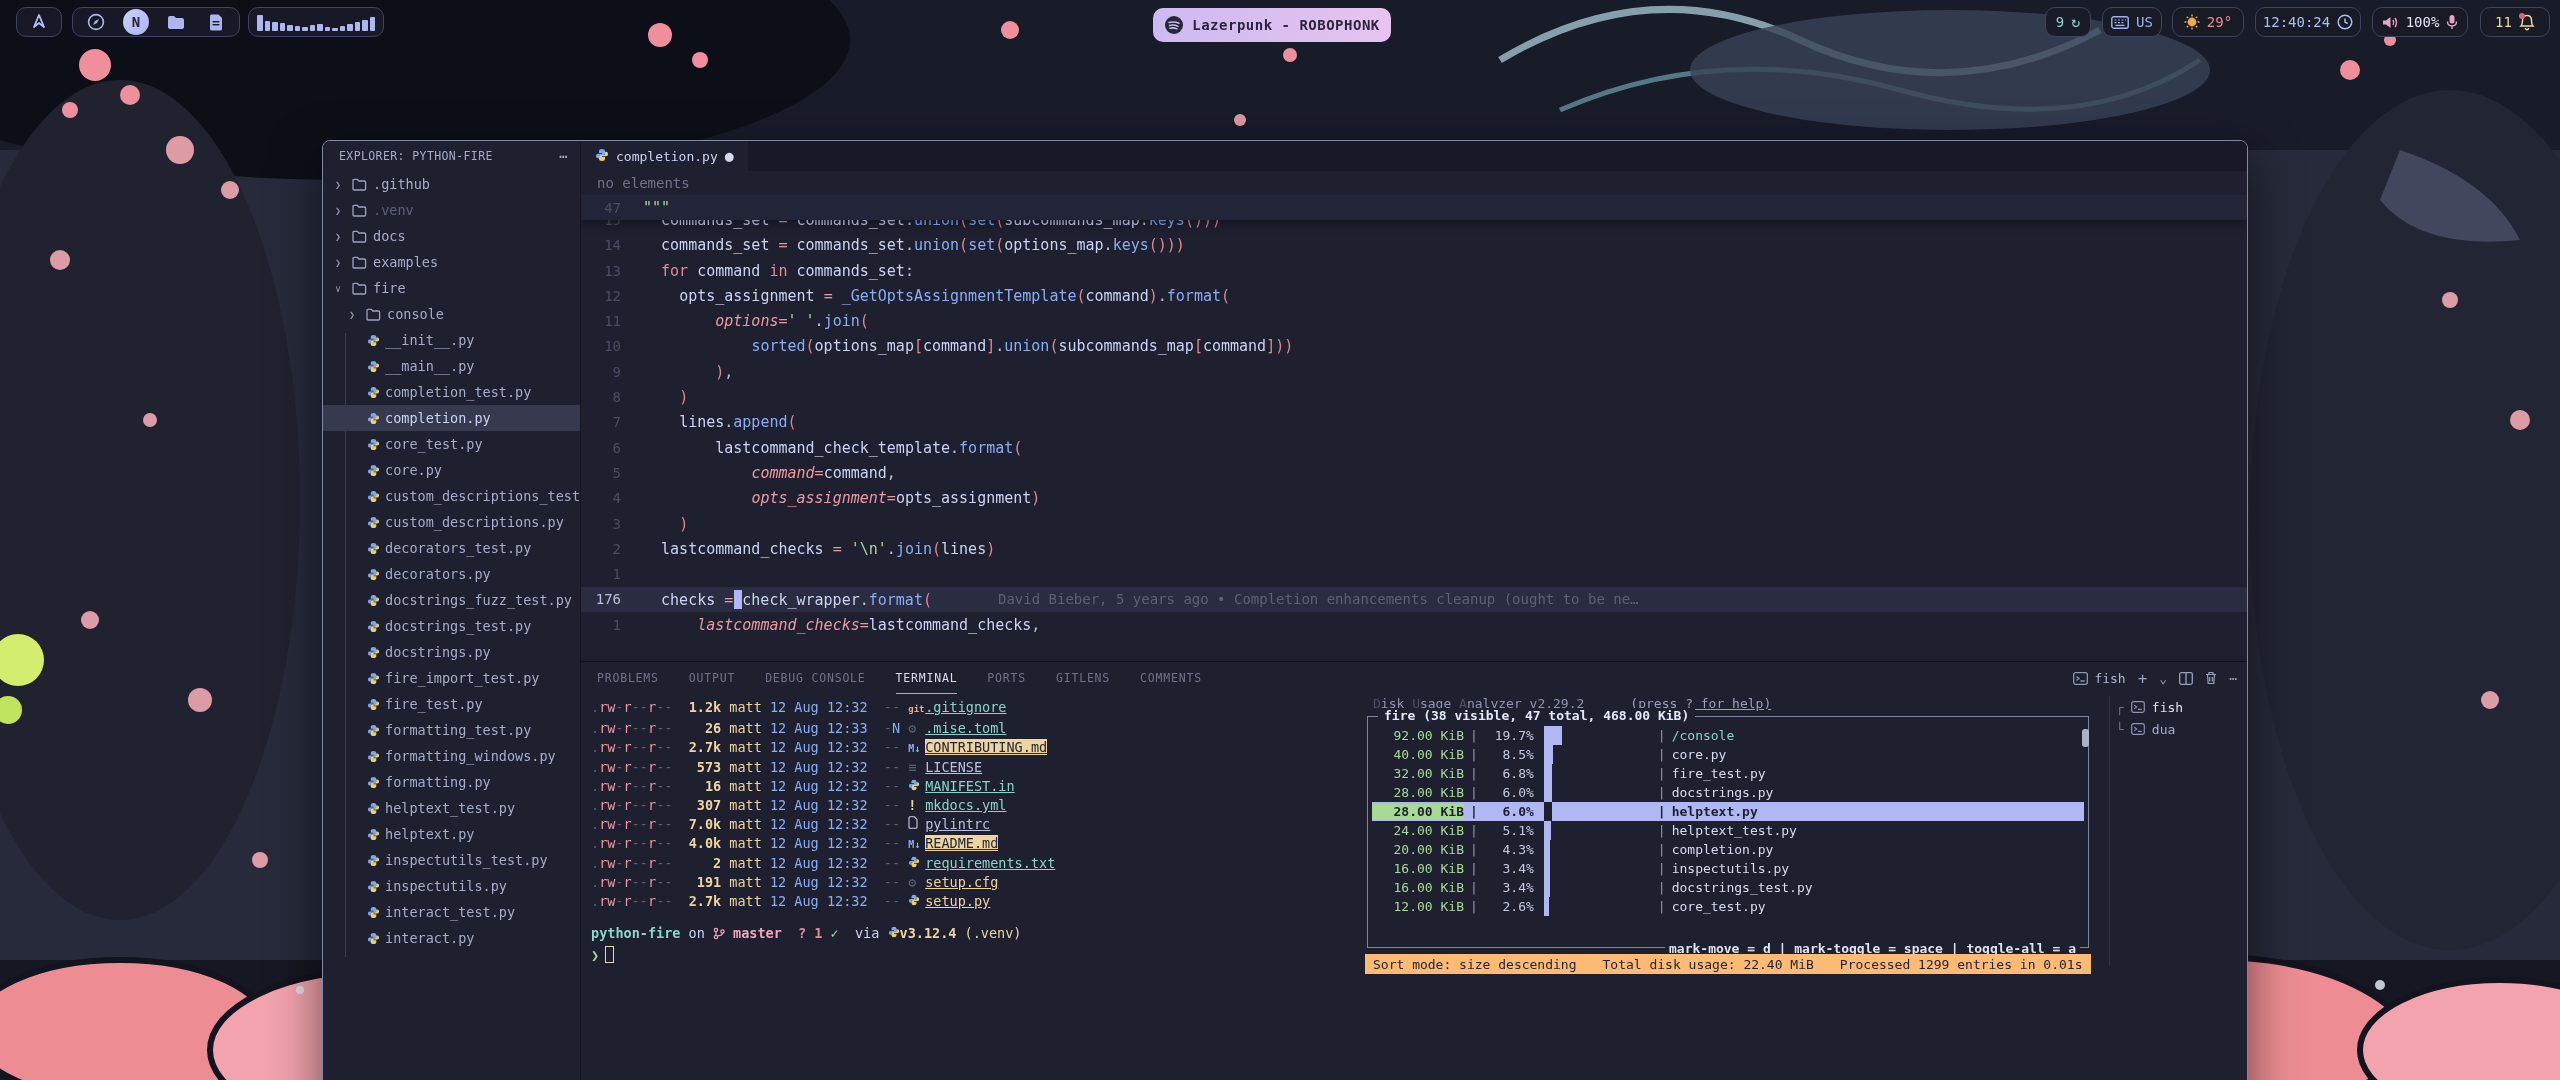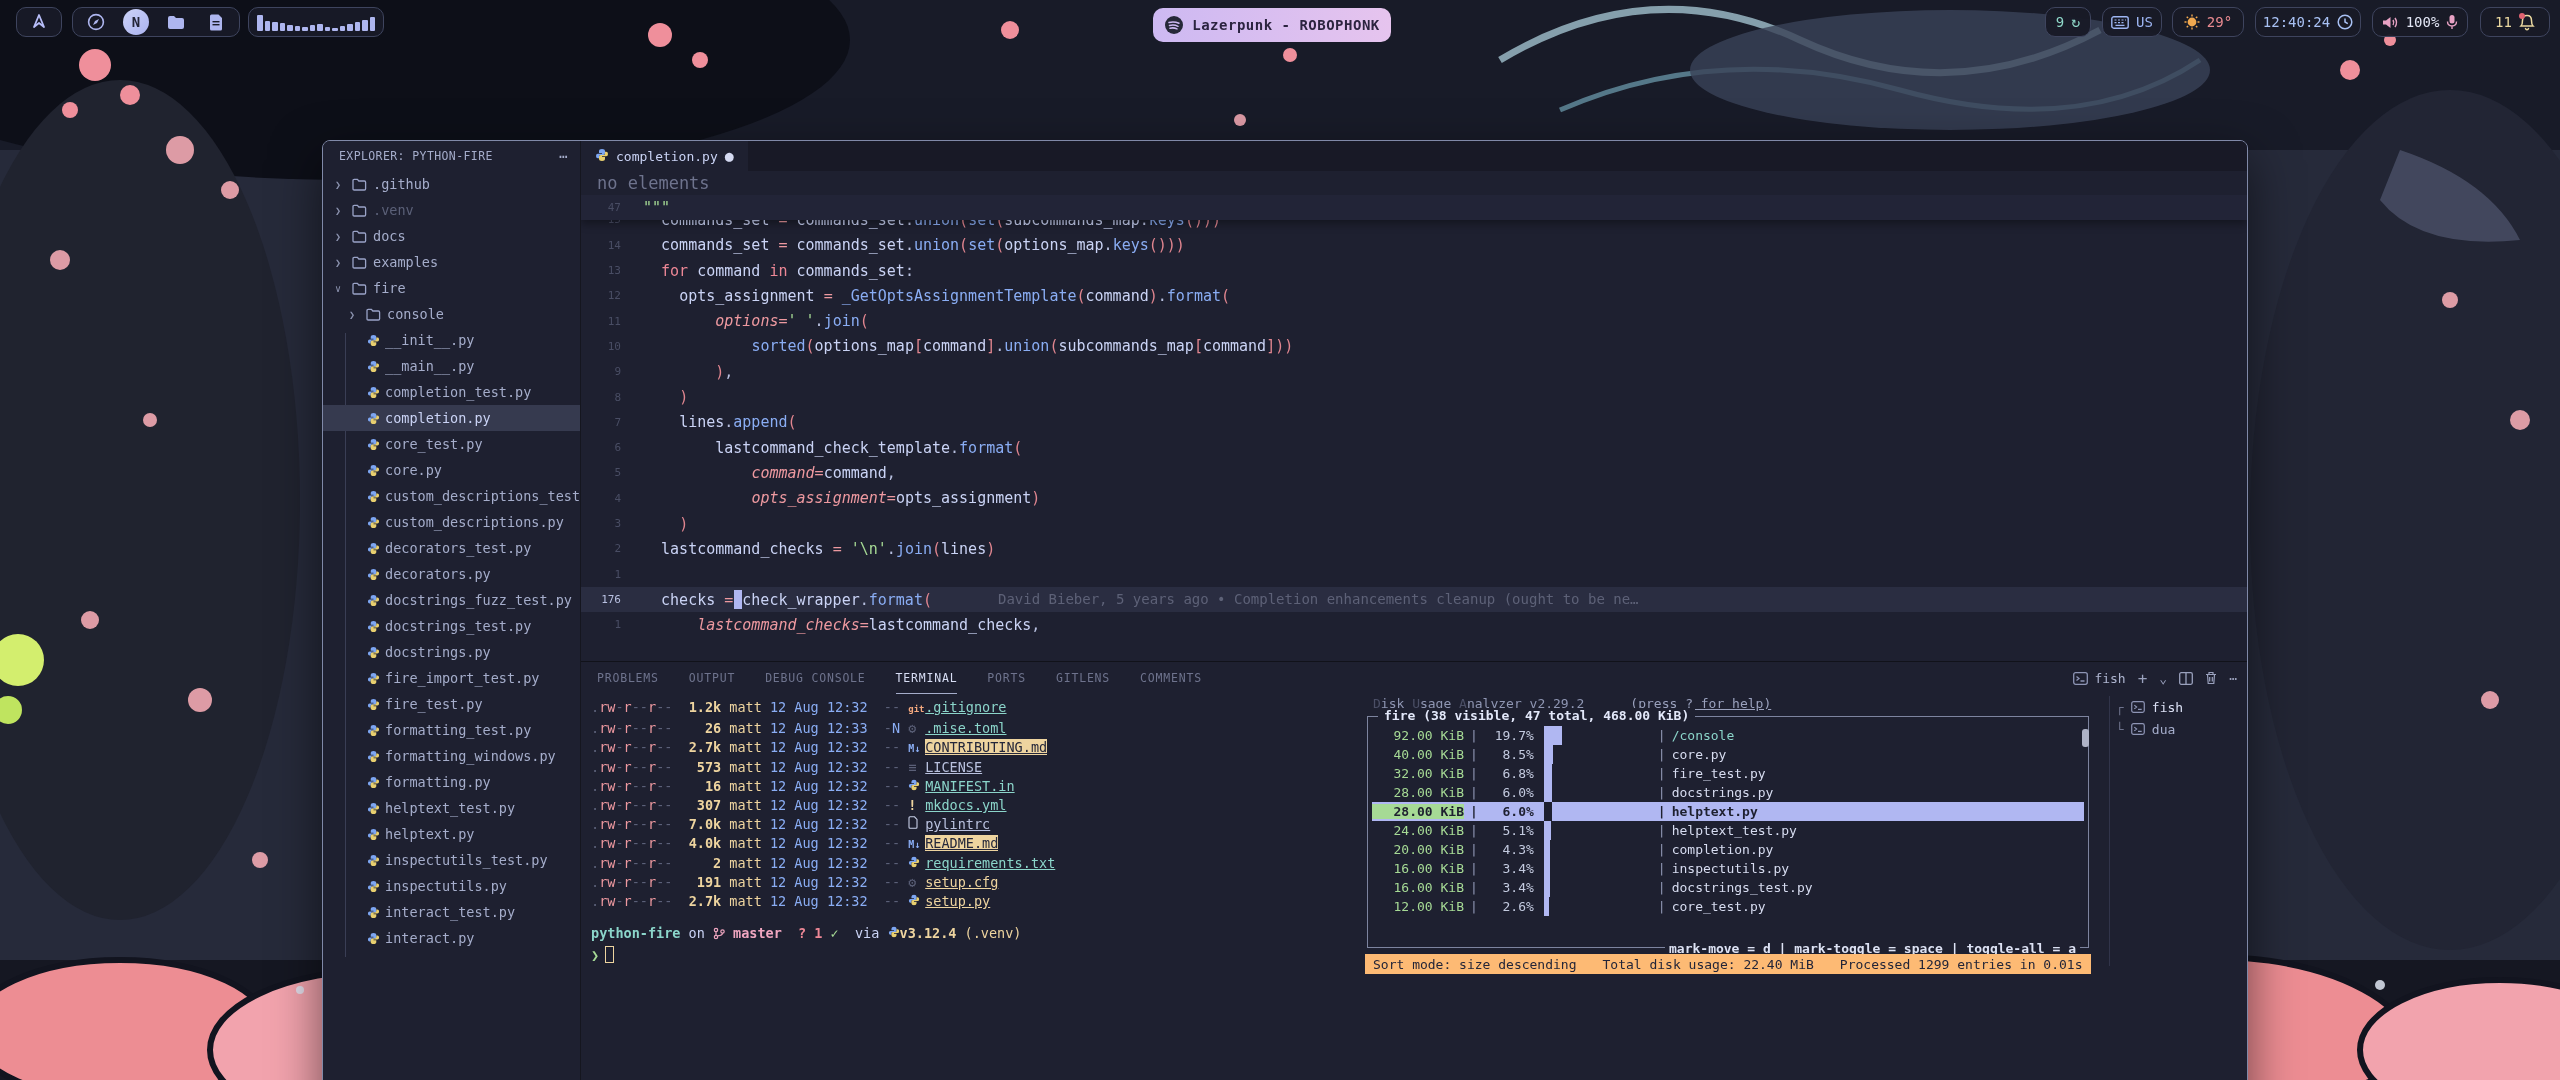--- a/index.html
+++ b/index.html
@@ -52,24 +52,24 @@
   .guide{position:absolute;left:22px;top:162px;width:1px;height:624px;background:#3a3e55;}
   #sb-icons{height:30px;display:flex;align-items:center;gap:14px;padding:0 0 6px 12px;color:#767b96;}
   #sb-icons .sbi{position:relative;display:flex;align-items:center;justify-content:center;width:20px;height:20px;}
   .badge1{position:absolute;top:-7px;right:-5px;width:13px;height:13px;border-radius:50%;background:#aab3f0;
           color:#232538;font-size:9px;font-weight:bold;display:flex;align-items:center;justify-content:center;}
   
   #rightcol{display:flex;flex-direction:column;min-width:0;}
   #tabstrip{height:30px;background:var(--bg2);display:flex;align-items:stretch;}
   .etab{background:var(--bg);display:flex;align-items:center;gap:7px;padding:0 14px;font-size:13px;color:var(--fg);}
   .etab .dot{color:#d5daf2;font-size:15px;}
-  #breadcrumb{height:24px;display:flex;align-items:center;padding-left:16px;color:var(--mute);font-size:17px;background:var(--bg);}
+  #breadcrumb{height:24px;display:flex;align-items:center;padding-left:16px;color:var(--mute);font-size:14px;background:var(--bg);}
   #editor{position:relative;height:466px;background:var(--bg);overflow:hidden;}
   .cline{position:relative;height:25.3px;display:flex;align-items:center;font-size:15px;white-space:pre;}
-  .cline .gut{width:62px;flex:none;text-align:right;color:var(--faint);padding-right:22px;font-size:11px;}
+  .cline .gut{width:62px;flex:none;text-align:right;color:var(--faint);padding-right:22px;font-size:14px;}
   .cline.cur{background:#2a2d41;}
   .cline.cur .gut{color:#b8c0e0;}
   .sticky{position:absolute;left:0;right:0;top:0;z-index:3;background:#222437;box-shadow:0 4px 8px rgba(0,0,0,.35);}
   #code-scroll{position:absolute;left:0;right:0;top:-13px;}
   .tk-v{color:var(--fg);} .tk-f{color:var(--blue);} .tk-k{color:var(--red);} .tk-o{color:var(--pink);}
   .tk-s{color:var(--green);} .tk-p{color:#e0858f;} .tk-d{color:#b8c0e0;} .tk-m{color:var(--pink);font-style:italic;}
   .blame{color:#5d6177;margin-left:66px;font-size:14px;}
   .cursor-block{display:inline-block;width:8px;height:19px;background:#b0b7f2;vertical-align:-4px;margin:0 0 0 1px;}
   
   #panel{height:313px;border-top:1px solid #11121a;background:var(--bg);position:relative;}

